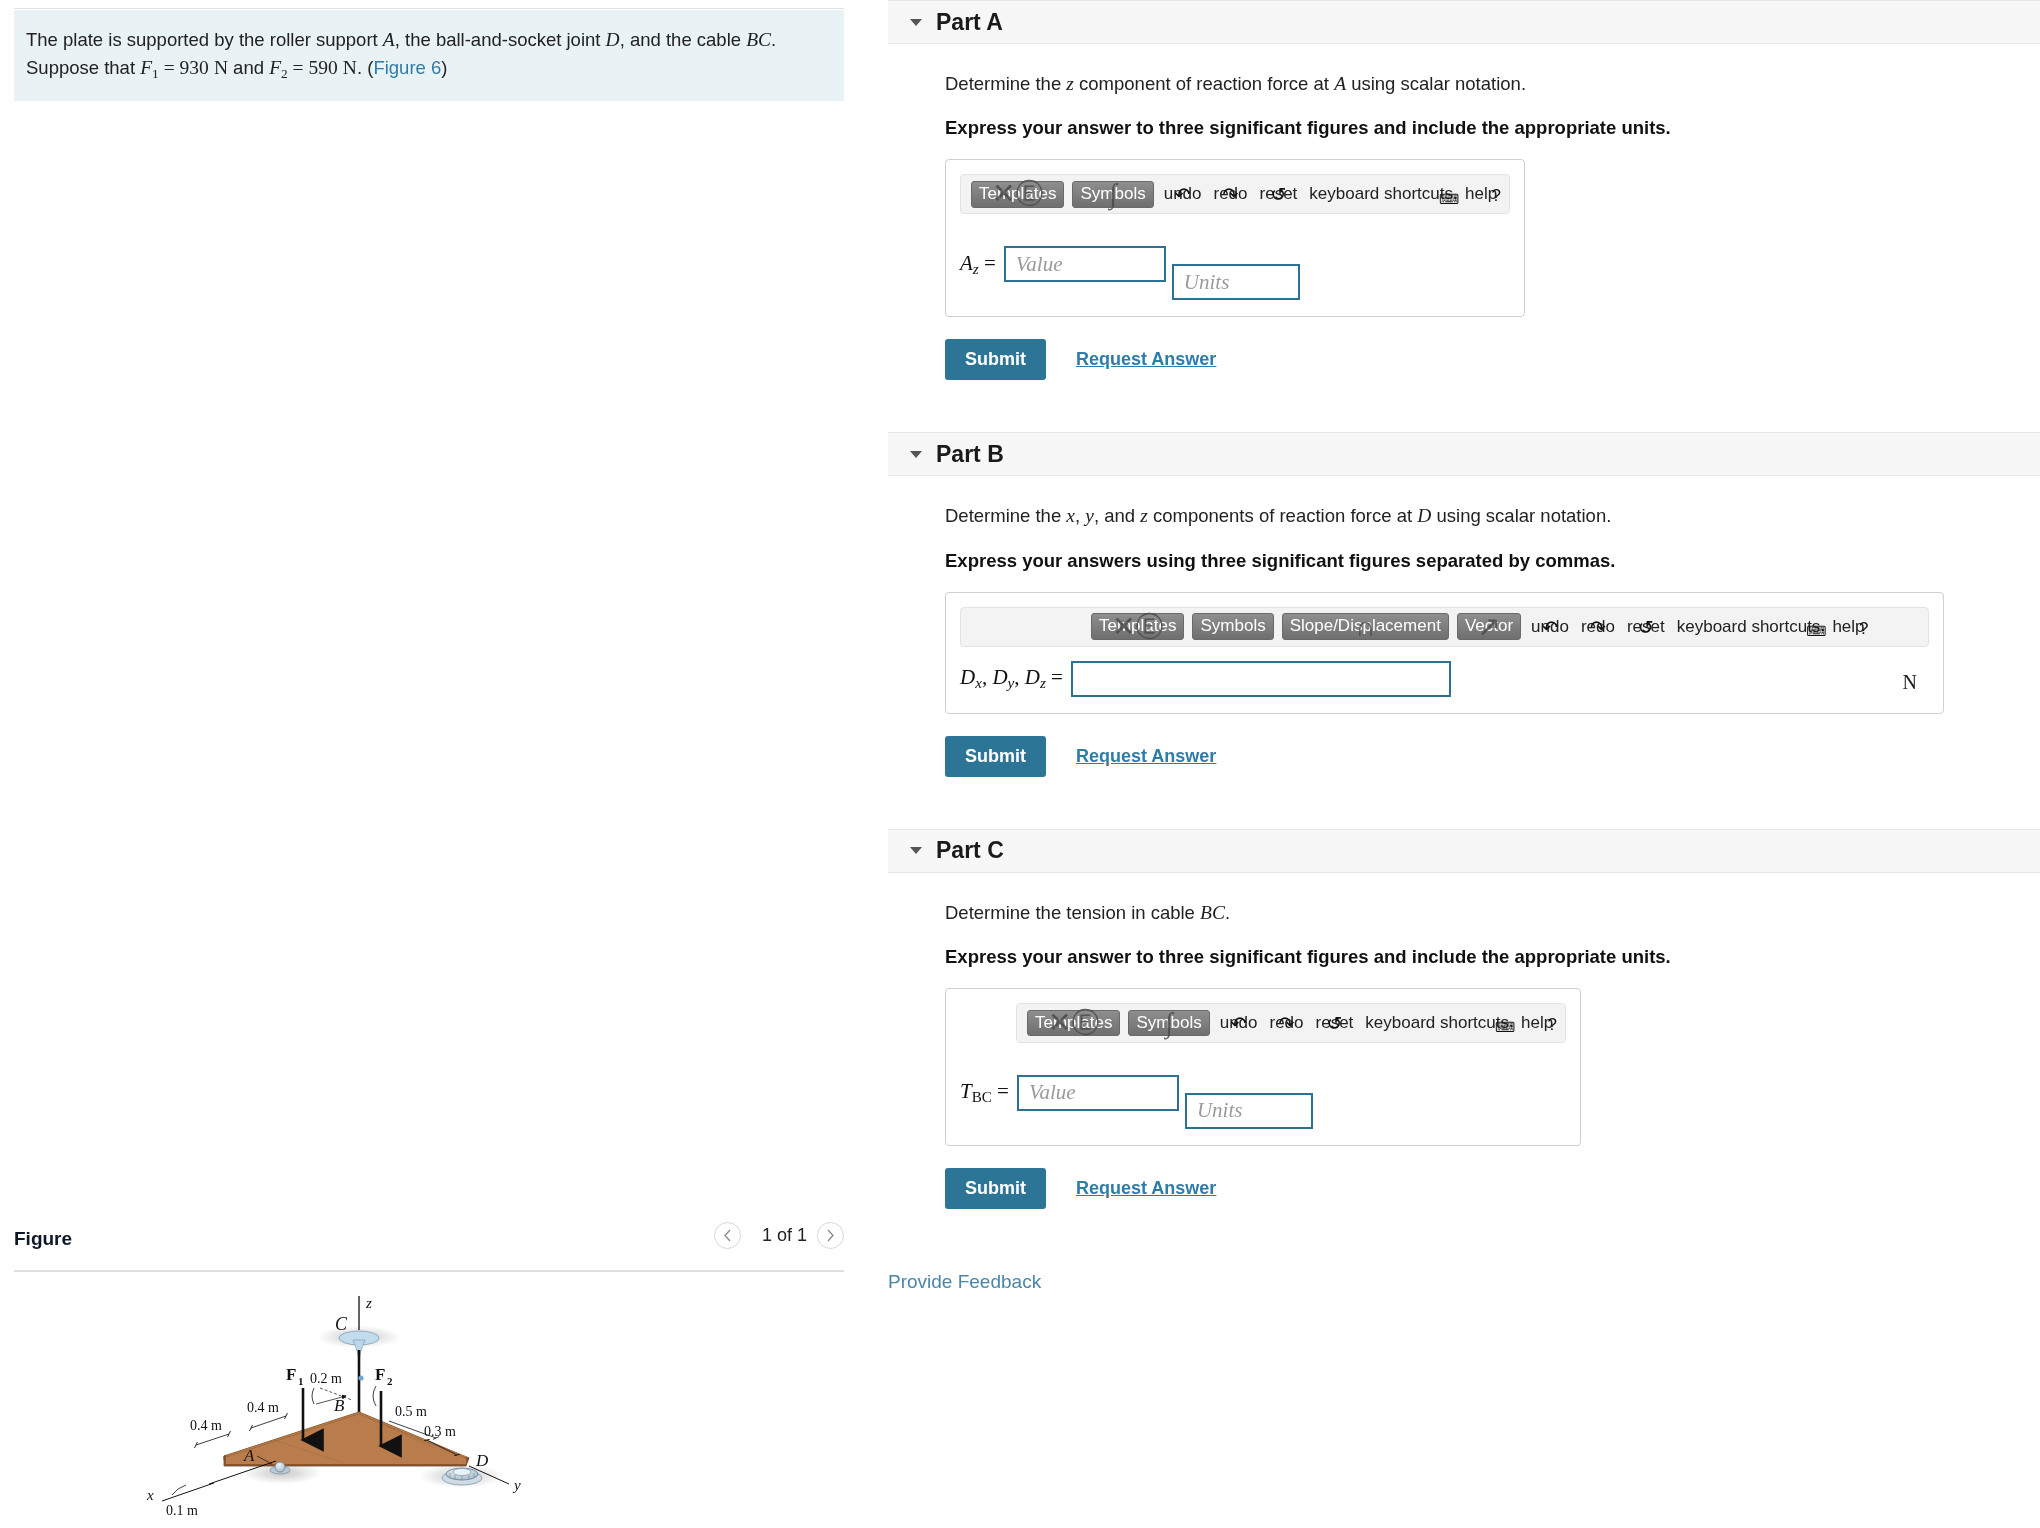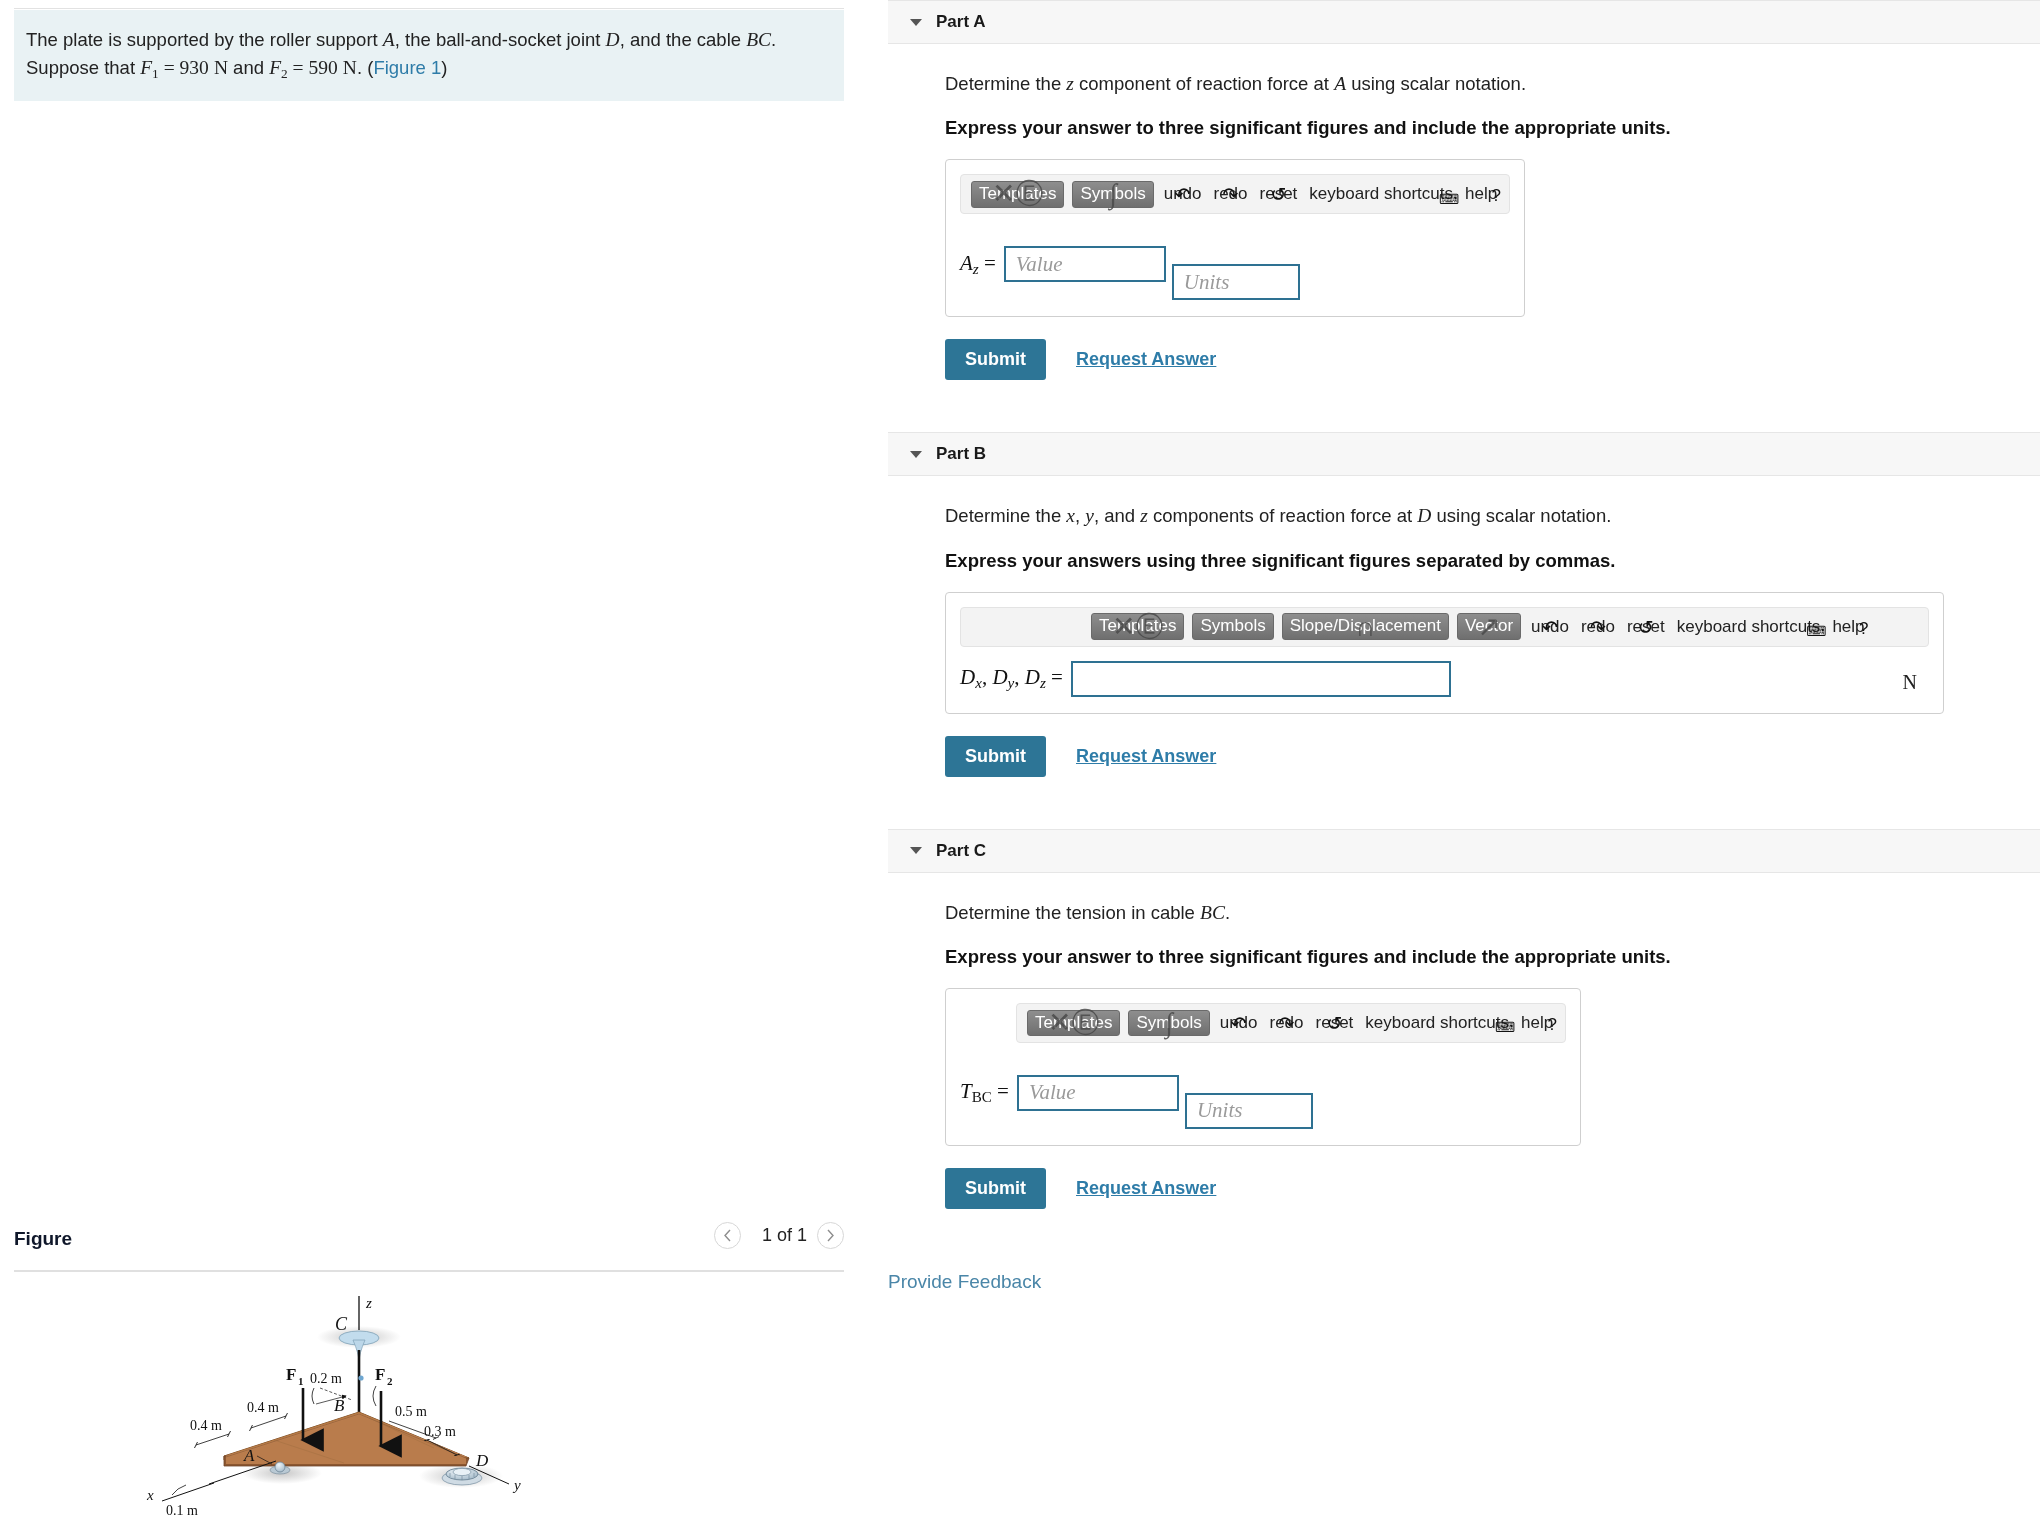--- a/index.html
+++ b/index.html
@@ -101,21 +101,21 @@
     margin-left: 30px;
   }
   .caret {
     width: 0; height: 0;
     border-left: 6px solid transparent;
     border-right: 6px solid transparent;
     border-top: 7px solid #555;
     margin-right: 14px;
     cursor: pointer;
   }
-  .part-title { font-size: 17px; font-weight: bold; color: #1a1a1a; }
+  .part-title { font-size: 23px; font-weight: bold; color: #1a1a1a; }
 
   .part-body { padding: 0 0 0 87px; }
   .q-line {
     font-size: 18.5px; color: #222; margin-top: 26px; line-height: 1.4;
   }
   .q-bold {
     font-size: 18.5px; color: #111; font-weight: bold; margin-top: 20px;
   }
 
   
@@ -218,21 +218,21 @@
 </head>
 <body>
 
 <div class="page">
 
   <div class="left-panel">
     <div class="left-top-rule"></div>
 
     <div class="statement">
       <span>The plate is supported by the roller support </span><span class="mi">A</span><span>, the ball-and-socket joint </span><span class="mi">D</span><span>, and the cable </span><span class="mi">BC</span><span>.</span><br>
-      <span>Suppose that </span><span class="mi">F</span><span class="msub-up">1</span><span class="mupr"> = 930</span>&nbsp;<span class="mupr">N</span><span> and </span><span class="mi">F</span><span class="msub-up">2</span><span class="mupr"> = 590</span>&nbsp;<span class="mupr">N</span><span>. (</span><a class="linky">Figure 1</a><span>)</span>
+      <span>Suppose that </span><span class="mi">F</span><span class="msub-up">1</span><span class="mupr"> = 930</span>&nbsp;<span class="mupr">N</span><span> and </span><span class="mi">F</span><span class="msub-up">2</span><span class="mupr"> = 590</span>&nbsp;<span class="mupr">N</span><span>. (</span><a class="linky">Figure 6</a><span>)</span>
     </div>
 
     <div class="figure-head">Figure</div>
 
     <div class="fig-pager">
       <div class="pg-btn">
         <svg width="9" height="13" viewBox="0 0 9 13">
           <path d="M7 1 L2 6.5 L7 12" stroke="#8d8d8d" stroke-width="1.4" fill="none"></path>
         </svg>
       </div>

